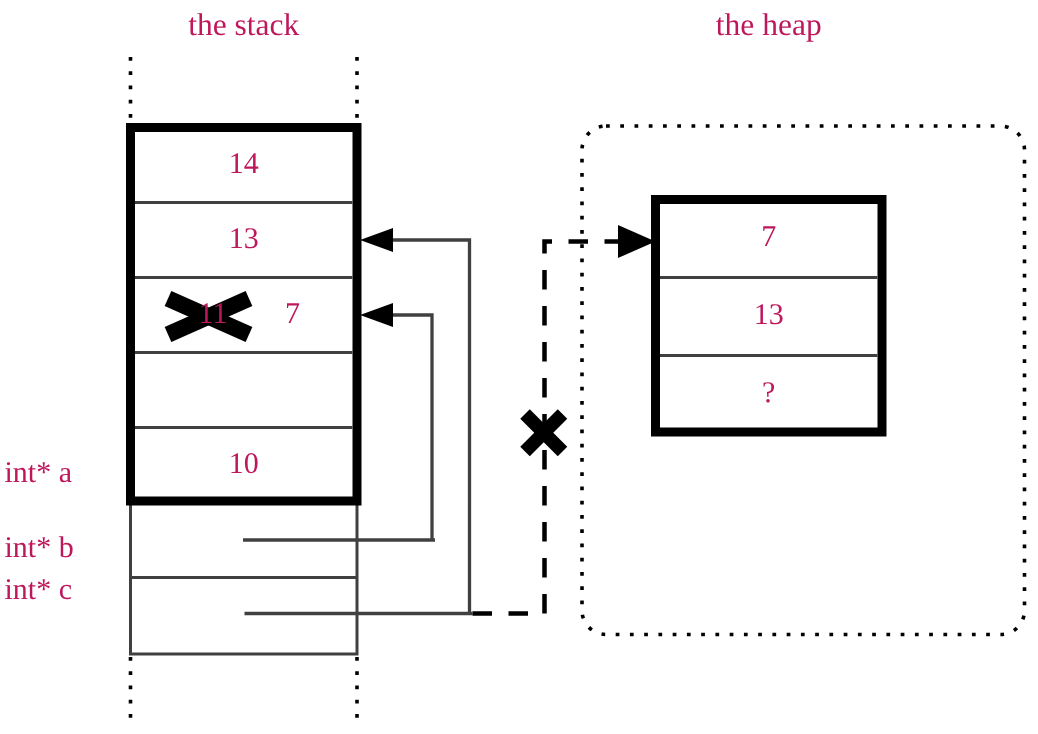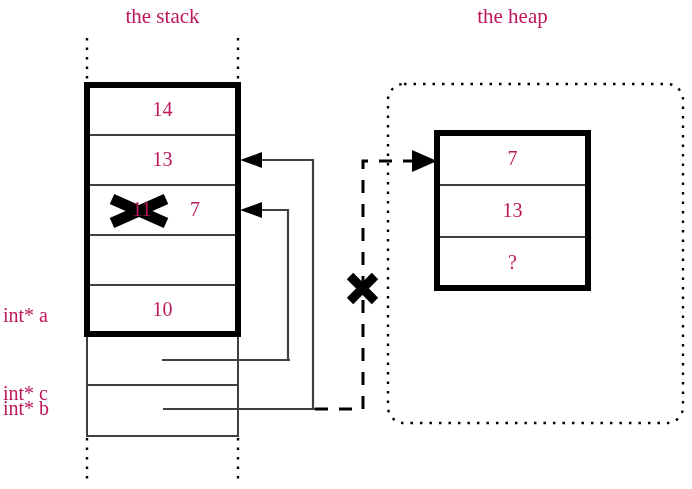--- a/index.html
+++ b/index.html
@@ -97,20 +97,20 @@
   <div class="lbl title" style="left:87px; top:6px; width:151px;">the stack</div>
   <div class="lbl title" style="left:437px; top:6px; width:151px;">the heap</div>
 
   <div class="lbl cellval" style="left:87px; top:99px; width:151px;">14</div>
   <div class="lbl cellval" style="left:87px; top:149px; width:151px;">13</div>
   <div class="lbl cellval" style="left:87px; top:199px; width:110px;">11</div>
   <div class="lbl cellval" style="left:175px; top:199px; width:40px;">7</div>
   <div class="lbl cellval" style="left:87px; top:299px; width:151px;font-family:Liberation Serif, serif;">10</div>
 
   <div class="lbl varlabel" style="left:3px; top:305px;">int* a</div>
-  <div class="lbl varlabel" style="left:3px; top:355px;margin-top:43px;">int* b</div>
+  <div class="lbl varlabel" style="left:3px; top:355px;">int* b</div>
   <div class="lbl varlabel" style="left:3px; top:383px;">int* c</div>
 
   <div class="lbl cellval" style="left:437px; top:148px; width:151px;">7</div>
   <div class="lbl cellval" style="left:437px; top:200px; width:151px;">13</div>
   <div class="lbl cellval" style="left:437px; top:252px; width:151px;">?</div>
 
 </div>
 
 </body></html>

